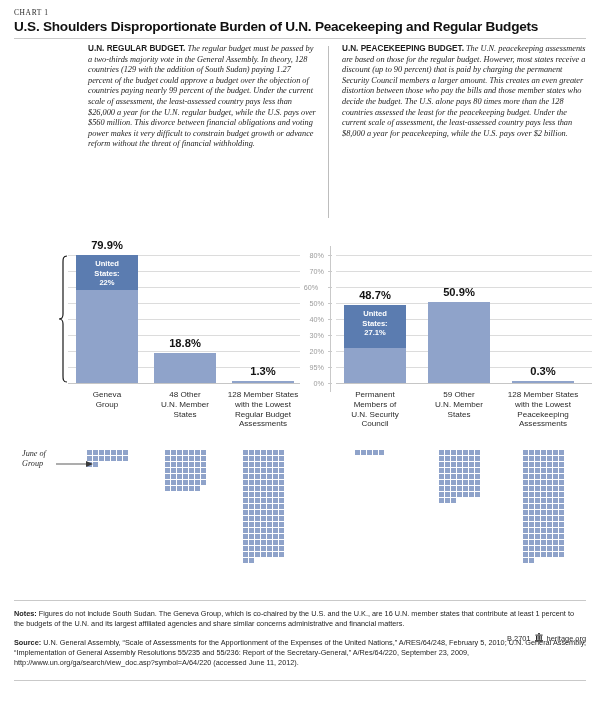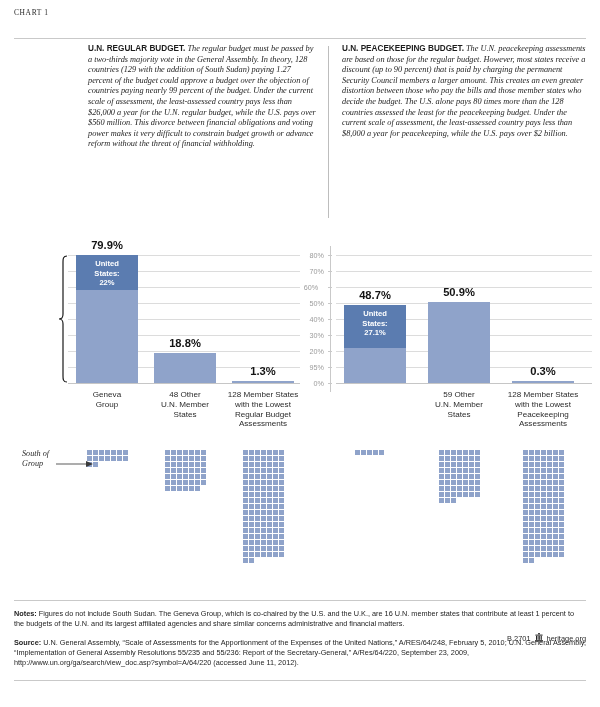--- a/index.html
+++ b/index.html
@@ -134,20 +134,21 @@
     display: flex; align-items: center; gap: 4px;
   }
   .heritage-mark { display: inline-block; }
 </style>
 </head>
 <body>
 
 <div class="page">
 
   <div class="chart-kicker">CHART 1</div>
+  <div class="chart-title">U.S. Shoulders Disproportionate Burden of U.N. Peacekeeping and Regular Budgets</div>
   <div class="title-rule"></div>
 
   <div class="intro" id="intro-left">
     <p><span class="lead">U.N. REGULAR BUDGET.</span><span> The regular budget must be passed by a two-thirds majority vote in the General Assembly. In theory, 128 countries (129 with the addition of South Sudan) paying 1.27 percent of the budget could approve a budget over the objection of countries paying nearly 99 percent of the budget. Under the current scale of assessment, the least-assessed country pays less than $26,000 a year for the U.N. regular budget, while the U.S. pays over $560 million. This divorce between financial obligations and voting power makes it very difficult to constrain budget growth or advance reform without the threat of financial withholding.</span></p>
   </div>
   <div class="intro-divider"></div>
   <div class="intro" id="intro-right">
     <p><span class="lead">U.N. PEACEKEEPING BUDGET.</span><span> The U.N. peacekeeping assessments are based on those for the regular budget. However, most states receive a discount (up to 90 percent) that is paid by charging the permanent Security Council members a larger amount. This creates an even greater distortion between those who pay the bills and those member states who decide the budget. The U.S. alone pays 80 times more than the 128 countries assessed the least for the peacekeeping budget. Under the current scale of assessment, the least-assessed country pays less than $8,000 a year for peacekeeping, while the U.S. pays over $2 billion.</span></p>
   </div>
 
@@ -217,20 +218,26 @@
         <div>Assessments</div>
       </div>
       <div class="bar" style="left: 344px; width: 62px; height: 77.92px; bottom: 15px; background: rgb(143, 163, 202);">
         <div class="us-seg" style="height: 43.36px; background: rgb(91, 124, 176);">
           <div>United</div>
           <div>States:</div>
           <div>27.1%</div>
         </div>
       </div>
       <div class="bar-value" style="left: 334px; width: 82px; top: 61.08px;">48.7%</div>
+      <div class="xlabel" style="left: 331px; width: 88px; top: 162px;">
+        <div>Permanent</div>
+        <div>Members of</div>
+        <div>U.N. Security</div>
+        <div>Council</div>
+      </div>
       <div class="bar" style="left: 428px; width: 62px; height: 81.44px; bottom: 15px; background: rgb(143, 163, 202);"></div>
       <div class="bar-value" style="left: 418px; width: 82px; top: 57.56px;">50.9%</div>
       <div class="xlabel" style="left: 415px; width: 88px; top: 162px;">
         <div>59 Other</div>
         <div>U.N. Member</div>
         <div>States</div>
       </div>
       <div class="bar" style="left: 512px; width: 62px; height: 2.5px; bottom: 15px; background: rgb(143, 163, 202);"></div>
       <div class="bar-value" style="left: 502px; width: 82px; top: 136.5px;">0.3%</div>
       <div class="xlabel" style="left: 499px; width: 88px; top: 162px;">
@@ -637,21 +644,21 @@
         <div class="sq" style="background: rgb(143, 163, 202);"></div>
         <div class="sq" style="background: rgb(143, 163, 202);"></div>
         <div class="sq" style="background: rgb(143, 163, 202);"></div>
         <div class="sq" style="background: rgb(143, 163, 202);"></div>
         <div class="sq" style="background: rgb(143, 163, 202);"></div>
         <div class="sq" style="background: rgb(143, 163, 202);"></div>
         <div class="sq" style="background: rgb(143, 163, 202);"></div>
         <div class="sq" style="background: rgb(143, 163, 202);"></div>
       </div>
       <div class="size-label" style="left: 22px; top: 9px;">
-        <div>South of</div>
+        <div>June of</div>
         <div>Group</div>
       </div>
       <div class="size-arrow" style="left: 56px; top: 14px;"><svg width="38" height="8" viewBox="0 0 38 8">
           <line x1="0" y1="4" x2="30" y2="4" stroke="#6b6b6b" stroke-width="1.1"></line>
           <polygon points="30,1 37,4 30,7" fill="#3a3a3a"></polygon>
         </svg></div>
     </div>
 
   <div class="foot-rule" style="top:600px"></div>
   <div class="notes" style="top:609px">

